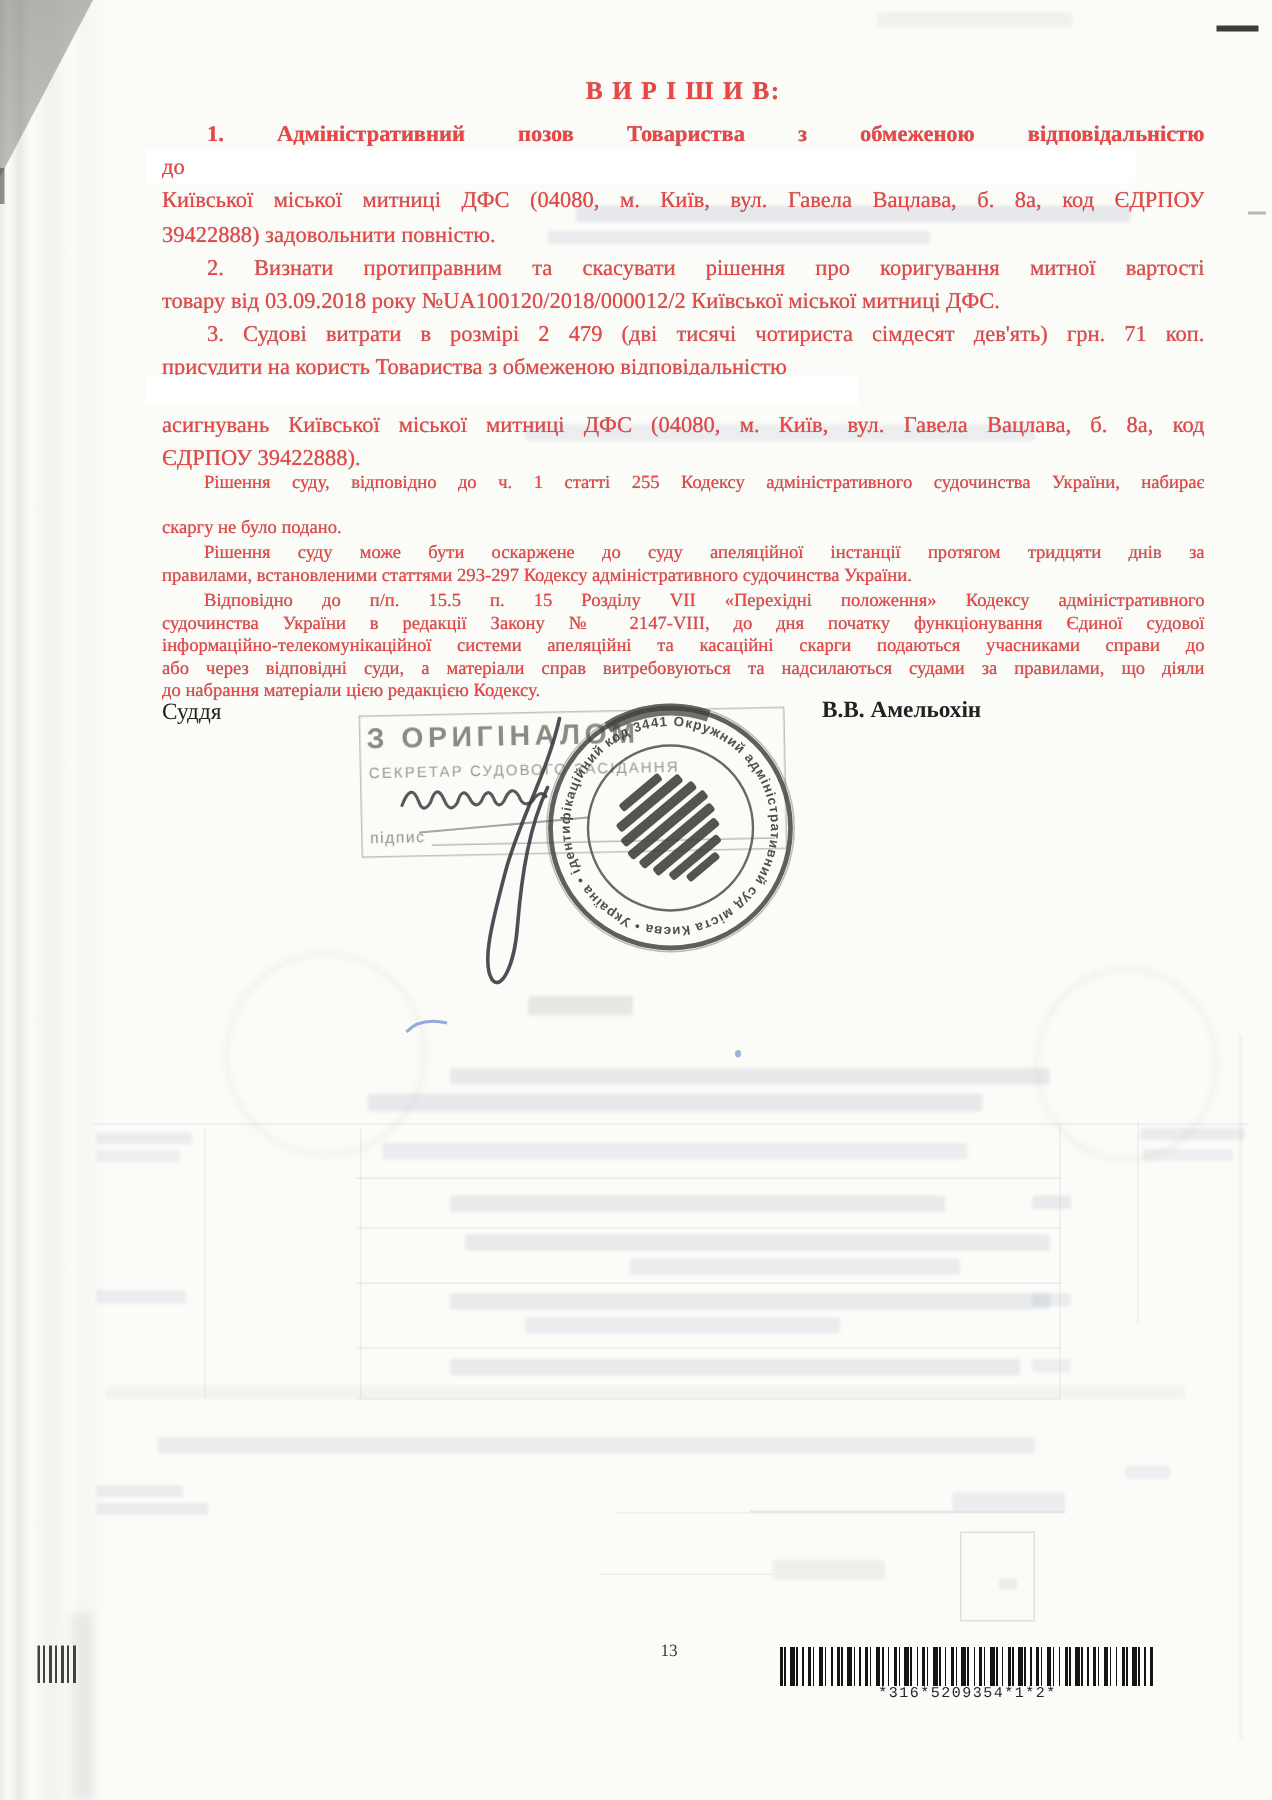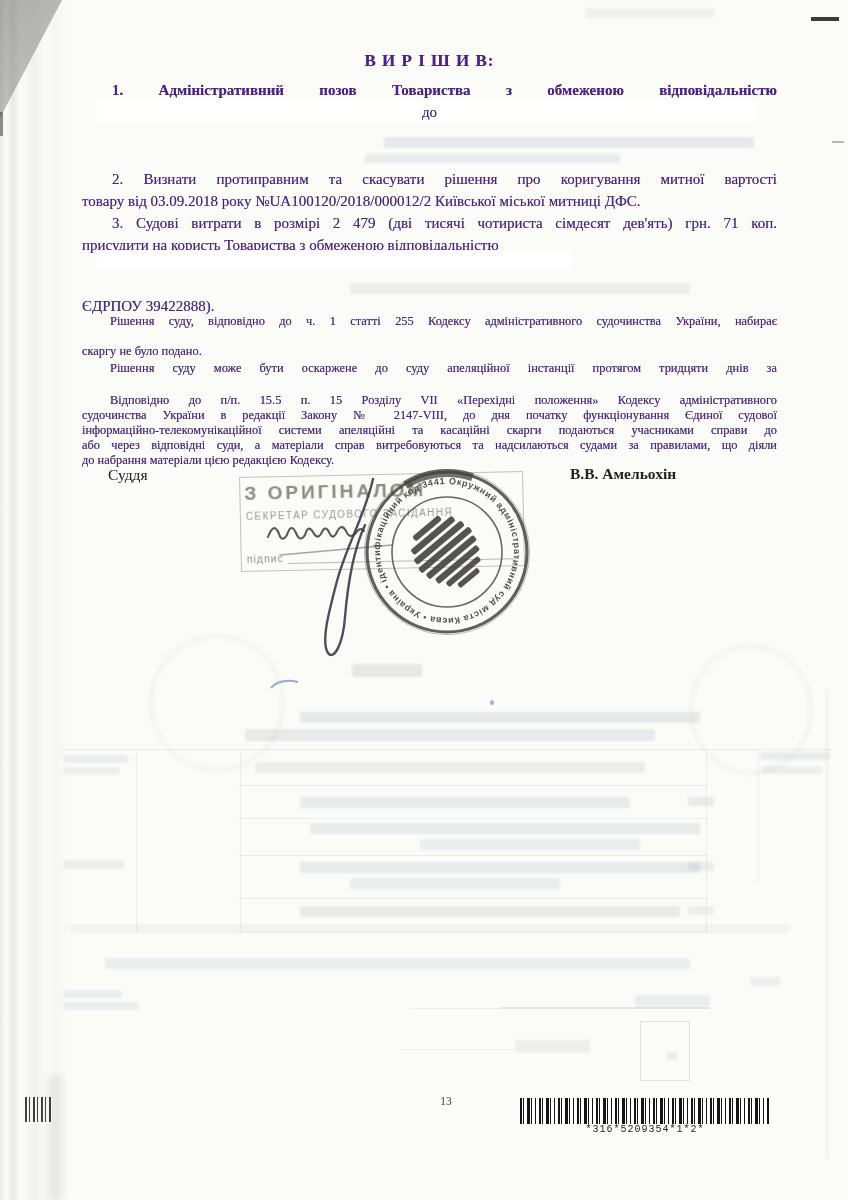--- a/index.html
+++ b/index.html
@@ -13,31 +13,31 @@
     background:linear-gradient(90deg,rgba(90,90,85,.10) 0px,rgba(240,240,236,.0) 6px,
       rgba(120,120,115,.14) 13px,rgba(250,250,247,0) 20px,rgba(150,150,145,.10) 34px,
       rgba(250,250,247,0) 46px,rgba(170,170,165,.07) 56px,rgba(250,250,247,0) 70px);}
   .edge-mark{position:absolute;background:#3c3c3c;}
   .right-crease{position:absolute;left:826px;top:690px;width:2px;height:470px;
     background:rgba(60,60,60,.06);filter:blur(1px);}
   .corner-shadow-bl{position:absolute;left:46px;top:1075px;width:16px;height:125px;
     background:rgba(120,120,115,.10);filter:blur(3px);}
   
   .doc{position:absolute;left:0;top:0;width:848px;height:1200px;filter:blur(.28px);}
-  .ln{position:absolute;left:82px;width:695px;height:22px;font-size:15px;line-height:21px;
-      color:#4c1d95;overflow:hidden;text-shadow:0 0 .5px rgba(30,30,30,.55);}
+  .ln{position:absolute;left:108px;width:695px;height:22px;font-size:15px;line-height:21px;
+      color:#ef4444;overflow:hidden;text-shadow:0 0 .5px rgba(30,30,30,.55);}
   .j{text-align:justify;text-align-last:justify;}
   .ind{padding-left:30px;width:665px;}
   .sm{font-size:12.4px;line-height:15px;height:16px;}
   .sm.ind{padding-left:28px;width:667px;}
   .heading{font-weight:bold;font-size:17px;text-align:center;letter-spacing:1px;}
-  .right{text-align:center;}
+  .right{text-align:left;}
   .redact{position:absolute;background:#ffffff;}
   .judge-label{position:absolute;left:108px;top:466px;font-size:15.5px;}
-  .judge-name{position:absolute;left:548px;top:465px;font-size:15.5px;font-weight:bold;margin-left:22px;}
+  .judge-name{position:absolute;left:548px;top:465px;font-size:15.5px;font-weight:bold;}
   
   .stampbox{position:absolute;left:240px;top:474px;width:282px;height:93px;
     border:1px solid rgba(125,122,112,.45);transform:rotate(-1.2deg);
     font-family:"Liberation Sans",sans-serif;filter:blur(.35px);}
   .stamp-l1{position:absolute;left:4px;top:5px;font-size:19px;font-weight:bold;
     color:#8b8b83;letter-spacing:3px;white-space:nowrap;}
   .stamp-l2{position:absolute;left:5px;top:33px;font-size:10px;color:#9a9a91;
     letter-spacing:1.4px;white-space:nowrap;}
   .stamp-sig-row{position:absolute;left:5px;bottom:6px;width:270px;font-size:10.5px;
     color:#92928a;letter-spacing:1px;display:flex;align-items:flex-end;}
@@ -128,33 +128,37 @@
   <div class="ghl" style="left:400px;top:1049px;width:115px;height:1px;opacity:.12;"></div>
   <div class="ghbox" style="left:640px;top:1021px;width:48px;height:58px;"></div>
   <div class="gh g" style="left:666px;top:1052px;width:12px;height:8px;opacity:.15;"></div>
 
   <div class="doc">
     <div class="ln heading" style="top:50px;">В И Р І Ш И В:</div>
 
     <div class="ln j ind" style="top:80px;font-weight:bold;">1. Адміністративний позов Товариства з обмеженою відповідальністю</div>
     <div class="redact" style="left:97px;top:100px;width:660px;height:22px;"></div>
     <div class="ln right" style="top:102px;">до</div>
+    <div class="ln j" style="top:124px;">Київської міської митниці ДФС (04080, м. Київ, вул. Гавела Вацлава, б. 8а, код ЄДРПОУ</div>
+    <div class="ln" style="top:147px;">39422888) задовольнити повністю.</div>
 
     <div class="ln j ind" style="top:169px;">2. Визнати протиправним та скасувати рішення про коригування митної вартості</div>
     <div class="ln" style="top:191px;">товару від 03.09.2018 року №UA100120/2018/000012/2 Київської міської митниці ДФС.</div>
 
     <div class="ln j ind" style="top:213px;">3. Судові витрати в розмірі 2 479 (дві тисячі чотириста сімдесят дев'ять) грн. 71 коп.</div>
     <div class="ln" style="top:235px;">присудити на користь Товариства з обмеженою відповідальністю</div>
     <div class="redact" style="left:97px;top:250px;width:475px;height:20px;"></div>
+    <div class="ln j" style="top:274px;">асигнувань Київської міської митниці ДФС (04080, м. Київ, вул. Гавела Вацлава, б. 8а, код</div>
     <div class="ln" style="top:296px;">ЄДРПОУ 39422888).</div>
 
     <div class="ln sm j ind" style="top:314px;">Рішення суду, відповідно до ч. 1 статті 255 Кодексу адміністративного судочинства України, набирає</div>
     <div class="ln sm" style="top:344px;">скаргу не було подано.</div>
 
     <div class="ln sm j ind" style="top:361px;">Рішення суду може бути оскаржене до суду апеляційної інстанції протягом тридцяти днів за</div>
+    <div class="ln sm" style="top:376px;">правилами, встановленими статтями 293-297 Кодексу адміністративного судочинства України.</div>
 
     <div class="ln sm j ind" style="top:393px;">Відповідно до п/п. 15.5 п. 15 Розділу VII «Перехідні положення» Кодексу адміністративного</div>
     <div class="ln sm j" style="top:408px;">судочинства України в редакції Закону № 2147-VIII, до дня початку функціонування Єдиної судової</div>
     <div class="ln sm j" style="top:438px;">або через відповідні суди, а матеріали справ витребовуються та надсилаються судами за правилами, що діяли</div>
     <div class="ln sm j" style="top:423px;">інформаційно-телекомунікаційної системи апеляційні та касаційні скарги подаються учасниками справи до</div>
     <div class="ln sm" style="top:453px;">до набрання матеріали цією редакцією Кодексу.</div>
 
     <div class="judge-label">Суддя</div>
     <div class="judge-name">В.В. Амельохін</div>
   </div>

